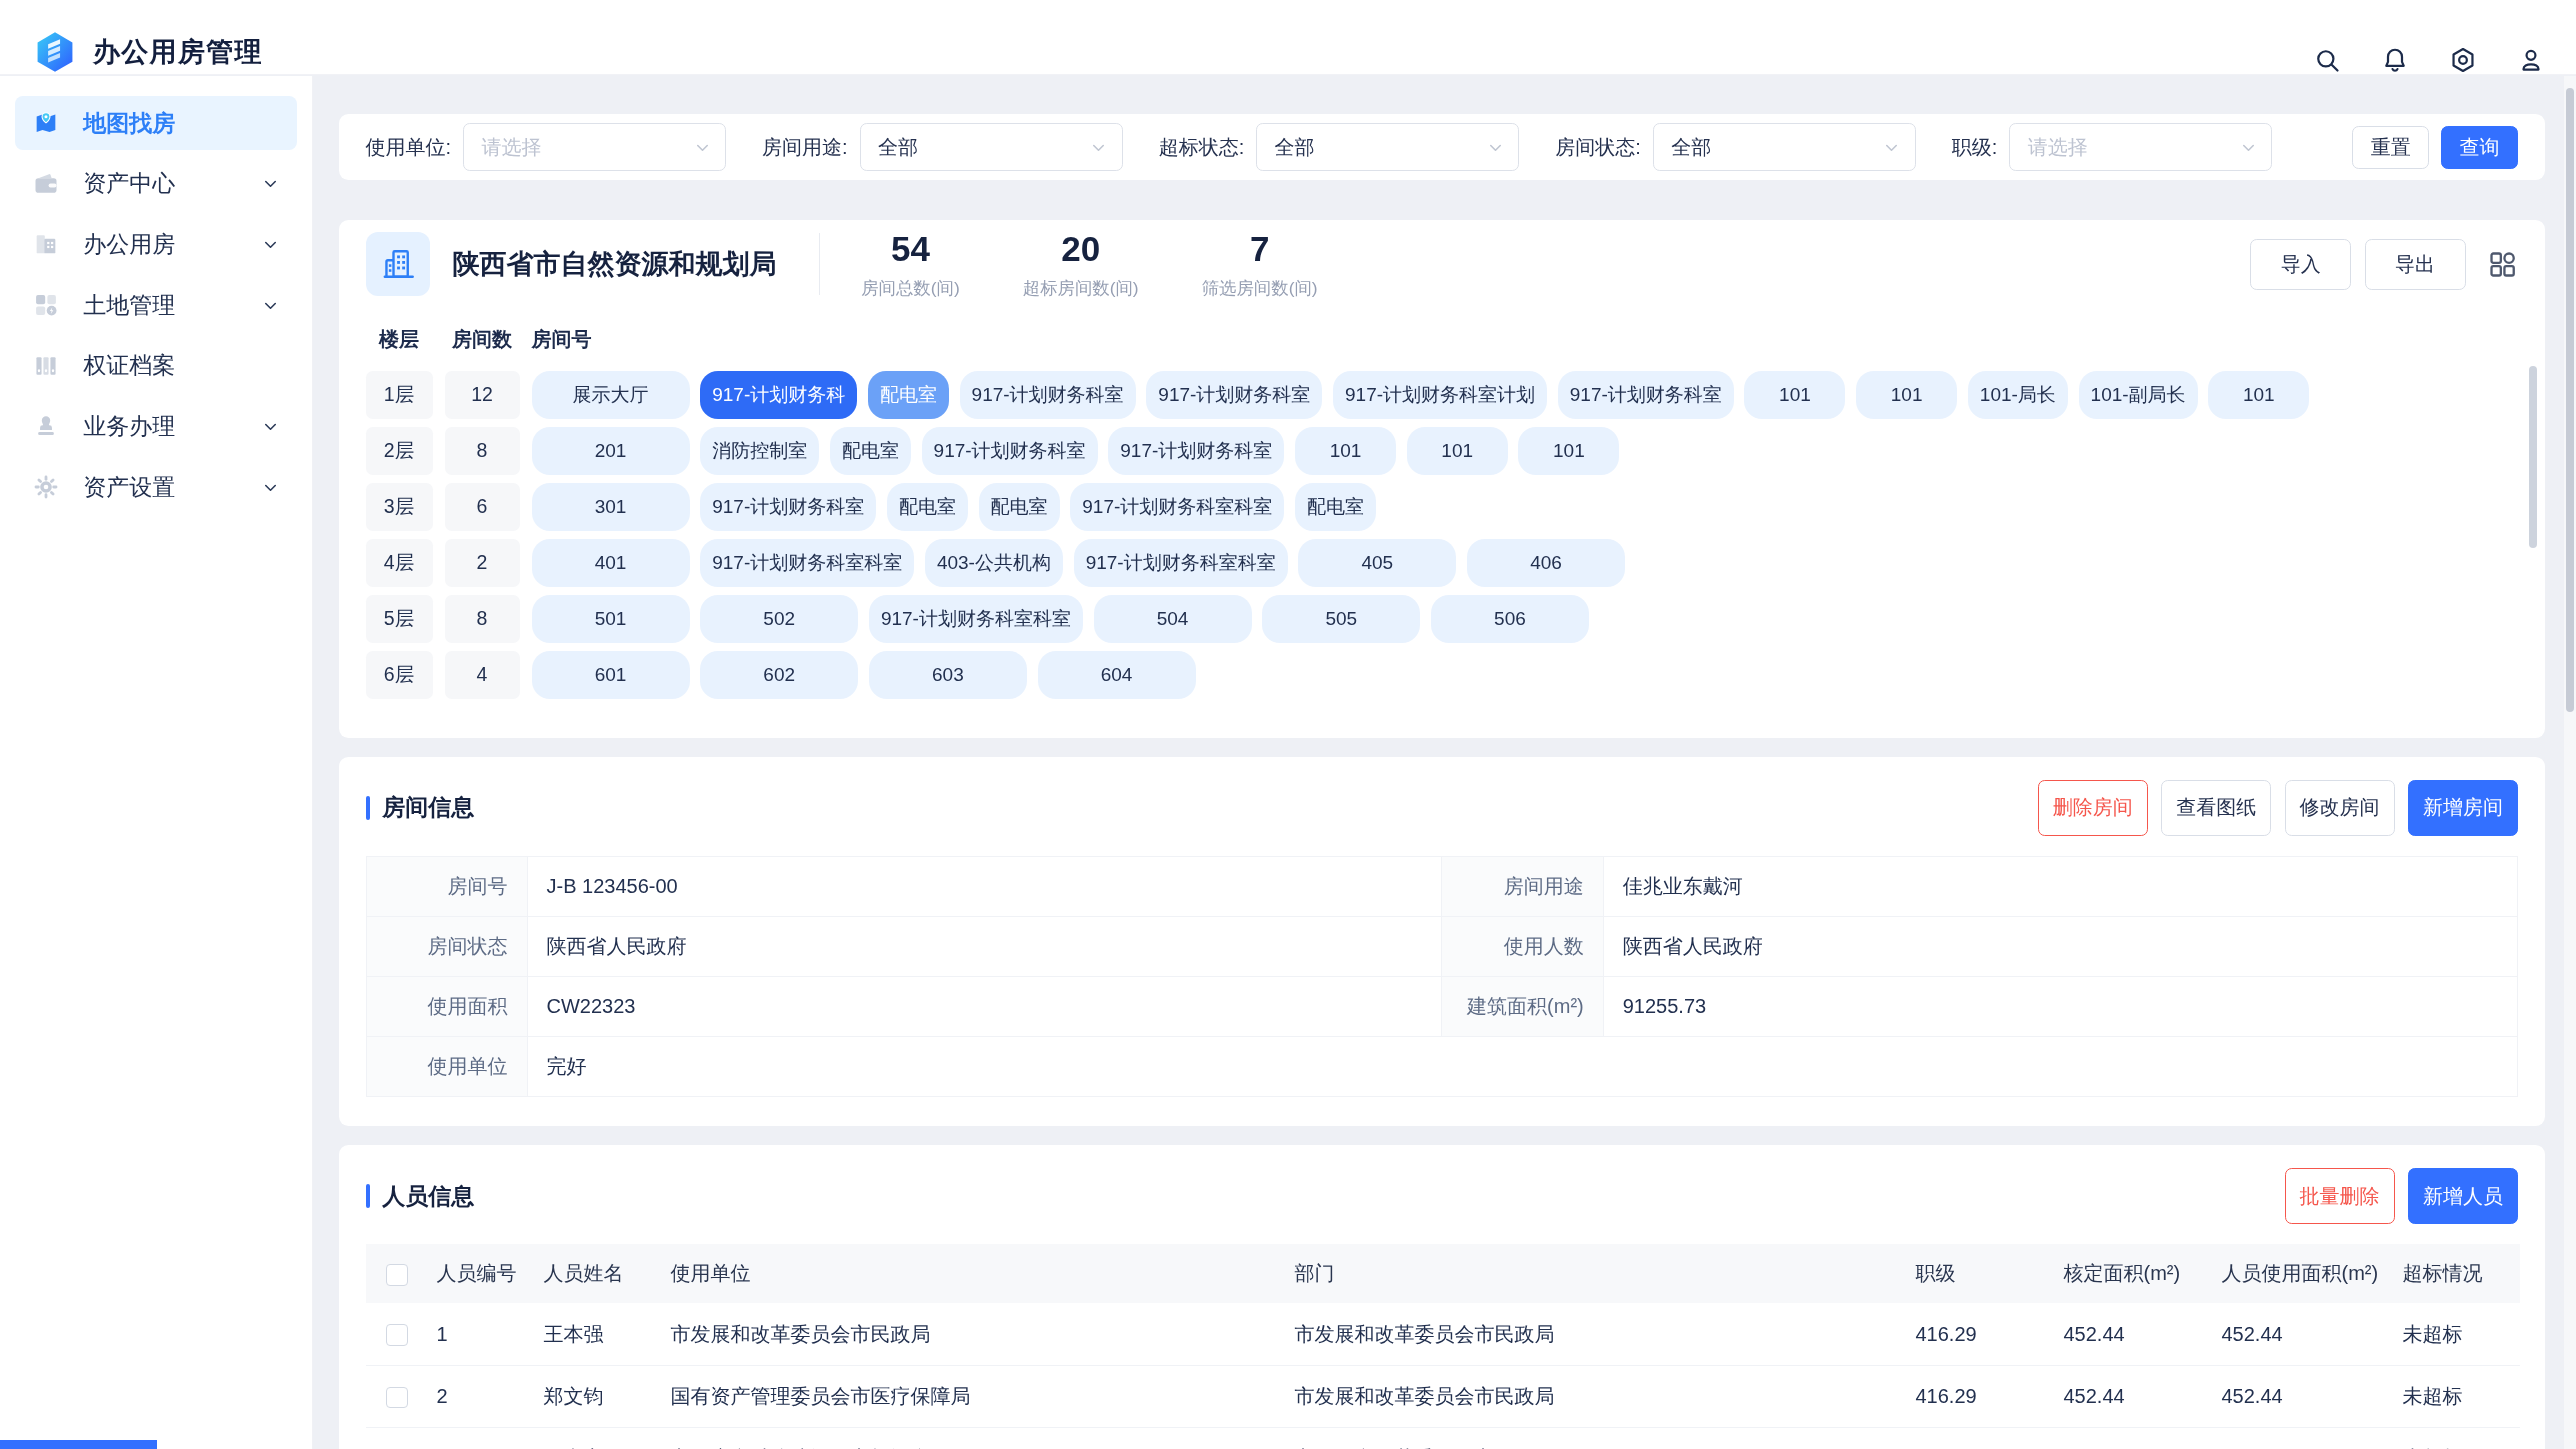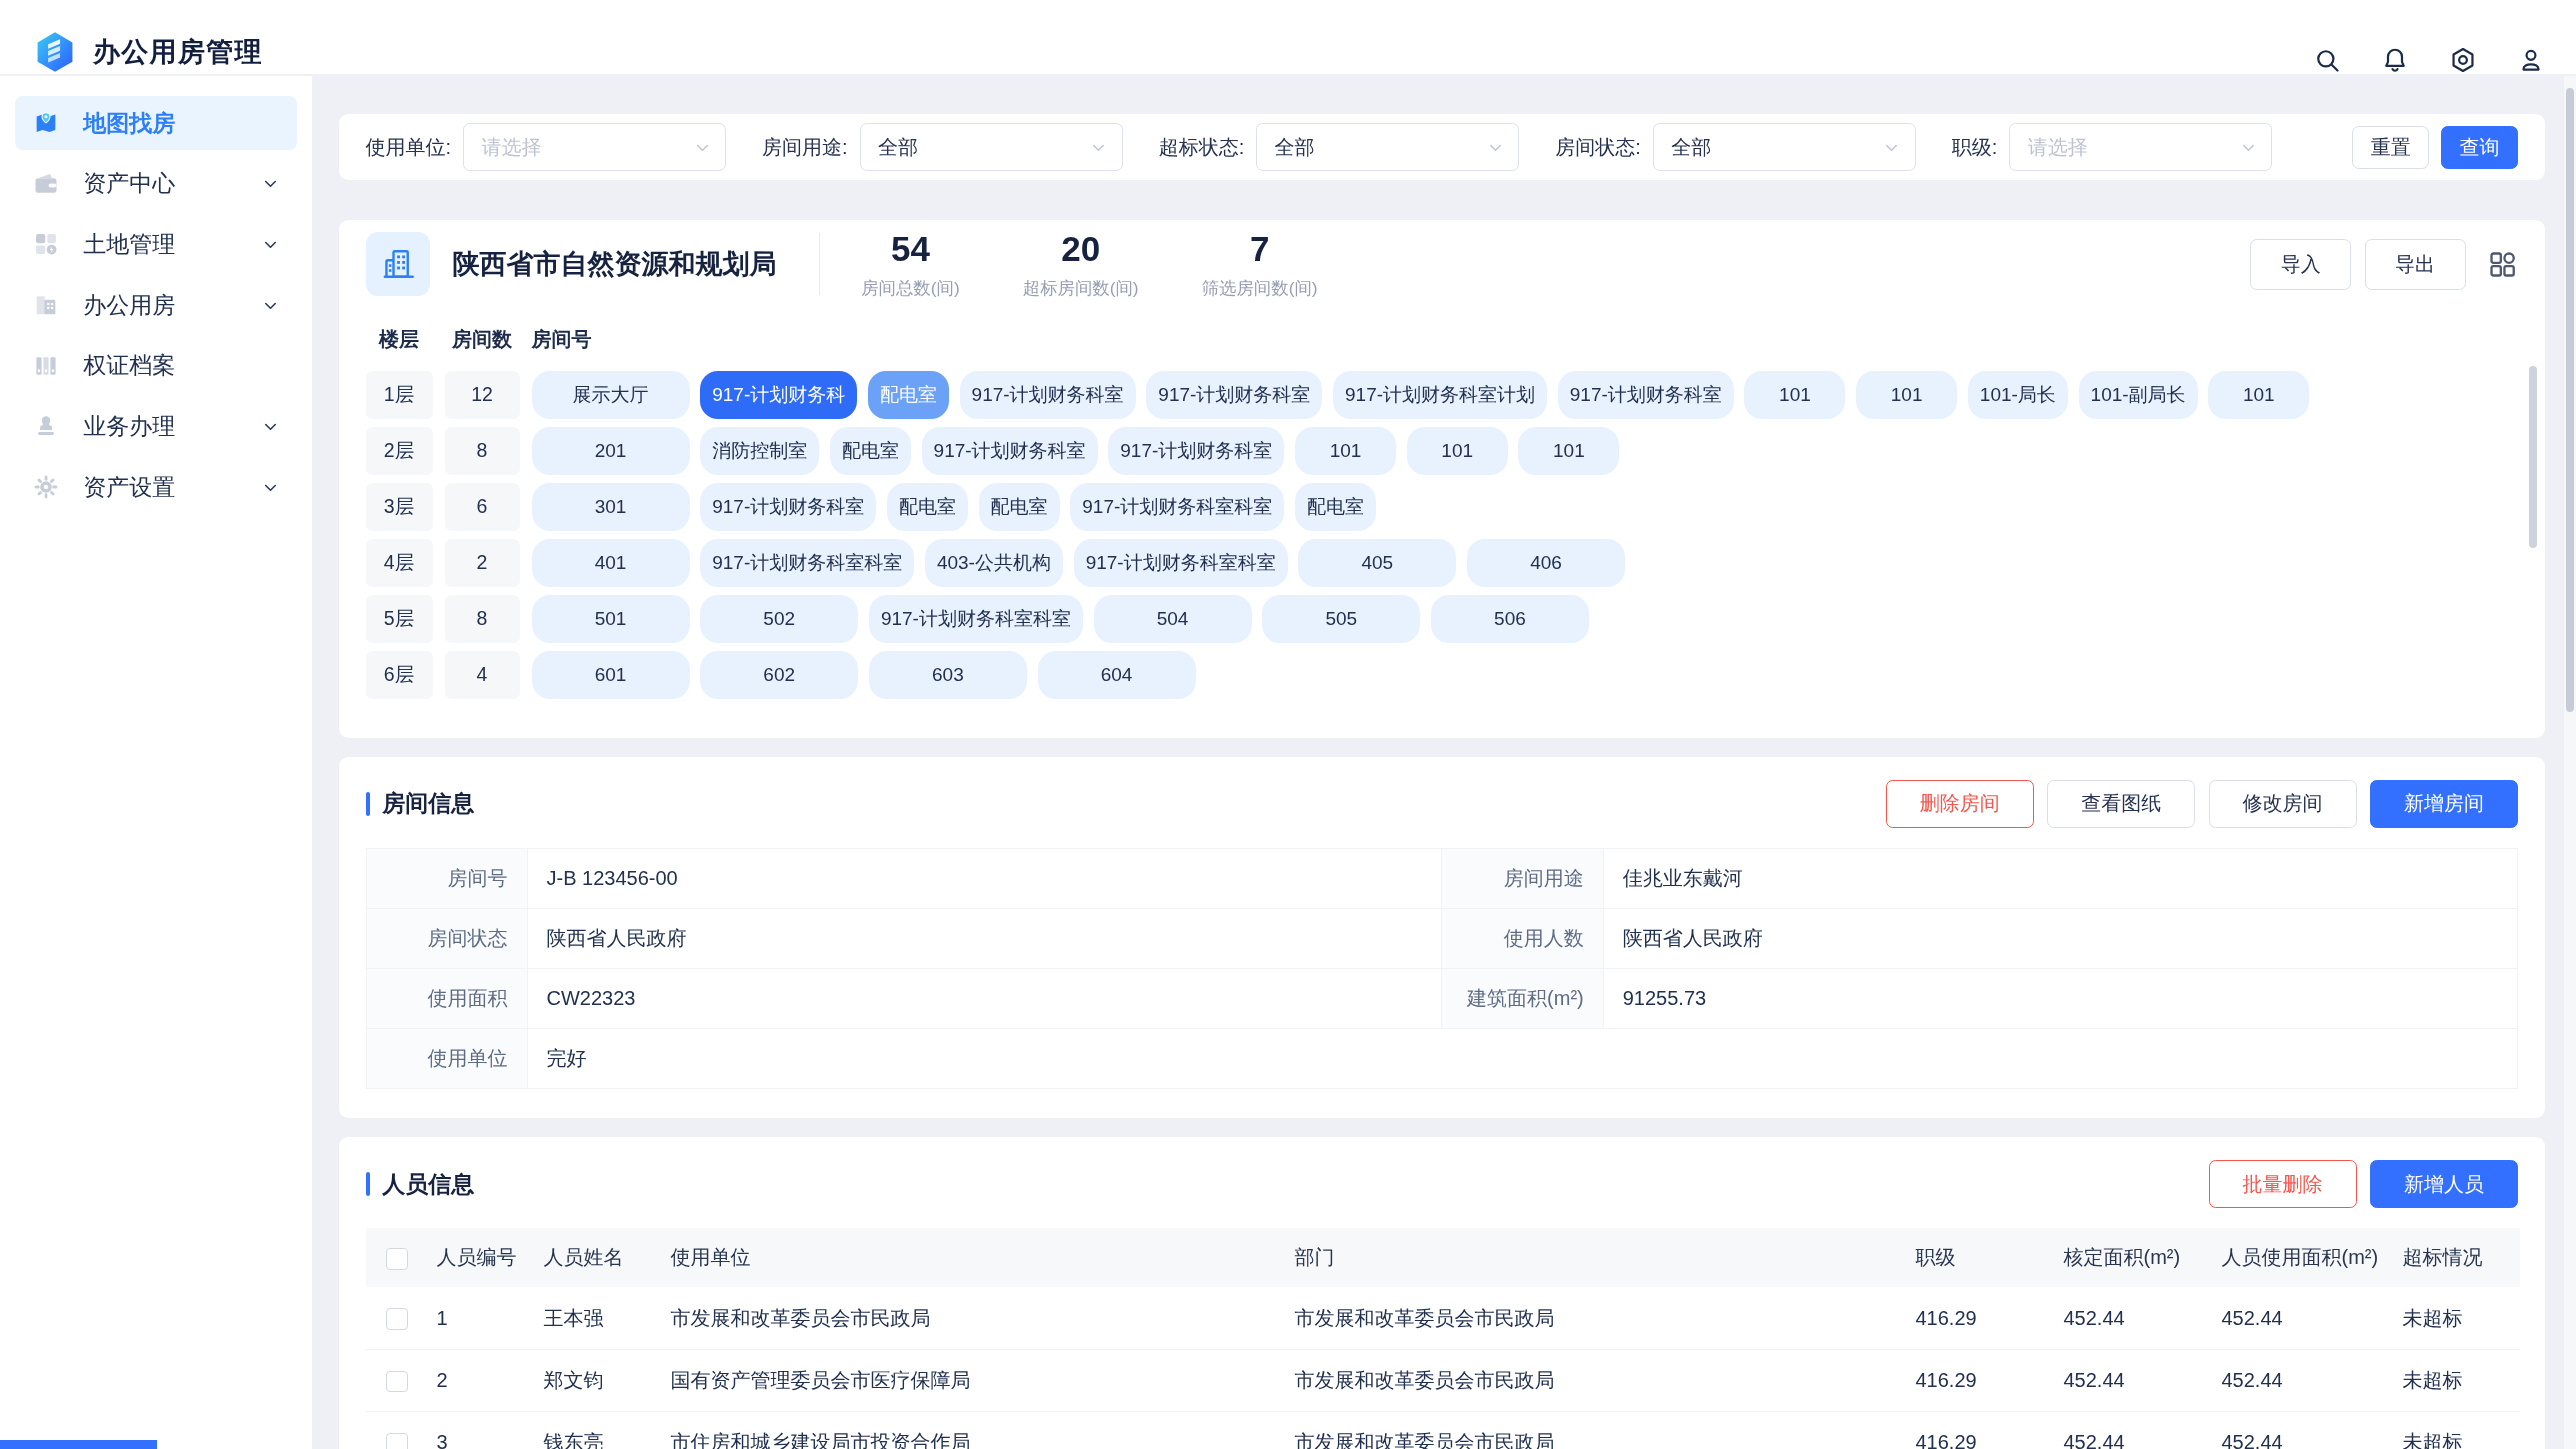--- a/index.html
+++ b/index.html
@@ -50,21 +50,21 @@
   .f-select .chev { position:absolute; right:13.4px; color:#c0c6d2; }
   .f-select .chev svg { width:19px; height:19px; }
   .f-actions { margin-left:auto; display:flex; gap:12px; }
 
   .btn { display:inline-flex; align-items:center; justify-content:center; border-radius:6.7px;
     font-size:20px; height:43px; padding:0 17.4px; border:0.7px solid #d9dee7; background:#fff;
     color:#25314f; cursor:pointer; white-space:nowrap; }
   .btn-primary { background:#3370ff; border-color:#3370ff; color:#fff; }
   .btn-danger  { border-color:#f5564c; color:#f5564c; }
   .btn-lg { height:51px; padding:0 29.5px; }
-  .btn-mid { height:48px; padding:0 33px; }
+  .btn-mid { height:56px; padding:0 14px; }
 
   
   .card-building { margin-top:40px; position:relative; }
   .b-header { display:flex; align-items:center; padding:9px 27px 4px; }
   .b-icon { width:64px; height:64px; border-radius:12px; background:#e5f1ff; display:flex;
     align-items:center; justify-content:center; }
   .b-icon svg { width:36px; height:36px; }
   .b-title { font-size:27px; font-weight:700; color:#16223f; margin-left:23px; white-space:nowrap; }
   .b-divider { width:0.7px; height:62px; background:#e8ebf1; margin:0 42px; }
   .b-stats { display:flex; gap:63px; }
@@ -197,46 +197,46 @@
         <span class="si-label">资产中心</span>
         <span class="si-chev">
           <svg viewBox="0 0 24 24" fill="none" stroke="currentColor" stroke-width="2" stroke-linecap="round" stroke-linejoin="round">
             <polyline points="6 9.5 12 15.5 18 9.5"></polyline>
           </svg>
         </span>
       </div>
       <div class="side-item">
         <span class="si-icon">
           <svg viewBox="0 0 24 24" fill="currentColor">
-            <rect x="3.5" y="3.5" width="7.8" height="7.8" rx="1.6"></rect>
-            <rect x="13.2" y="3.5" width="7.3" height="7.8" rx="1.6" opacity="0.55"></rect>
-            <rect x="3.5" y="13.2" width="7.8" height="7.3" rx="1.6" opacity="0.55"></rect>
-            <circle cx="16.8" cy="16.8" r="4.2"></circle>
-            <path d="M17.4 14.2l-2.1 3h1.5l-.7 2.5 2.2-3.1h-1.5z" fill="#fff"></path>
-          </svg>
-        </span>
-        <span class="si-label">土地管理</span>
-        <span class="si-chev">
-          <svg viewBox="0 0 24 24" fill="none" stroke="currentColor" stroke-width="2" stroke-linecap="round" stroke-linejoin="round">
-            <polyline points="6 9.5 12 15.5 18 9.5"></polyline>
-          </svg>
-        </span>
-      </div>
-      <div class="side-item">
-        <span class="si-icon">
-          <svg viewBox="0 0 24 24" fill="currentColor">
             <rect x="4" y="4.5" width="7" height="15.5" rx="1" opacity="0.55"></rect>
             <rect x="10.6" y="7.5" width="9.4" height="12.5" rx="1"></rect>
             <rect x="13" y="10.2" width="1.9" height="1.9" fill="#fff"></rect>
             <rect x="16.3" y="10.2" width="1.9" height="1.9" fill="#fff"></rect>
             <rect x="13" y="13.6" width="1.9" height="1.9" fill="#fff"></rect>
             <rect x="16.3" y="13.6" width="1.9" height="1.9" fill="#fff"></rect>
           </svg>
         </span>
         <span class="si-label">办公用房</span>
+        <span class="si-chev">
+          <svg viewBox="0 0 24 24" fill="none" stroke="currentColor" stroke-width="2" stroke-linecap="round" stroke-linejoin="round">
+            <polyline points="6 9.5 12 15.5 18 9.5"></polyline>
+          </svg>
+        </span>
+      </div>
+      <div class="side-item">
+        <span class="si-icon">
+          <svg viewBox="0 0 24 24" fill="currentColor">
+            <rect x="3.5" y="3.5" width="7.8" height="7.8" rx="1.6"></rect>
+            <rect x="13.2" y="3.5" width="7.3" height="7.8" rx="1.6" opacity="0.55"></rect>
+            <rect x="3.5" y="13.2" width="7.8" height="7.3" rx="1.6" opacity="0.55"></rect>
+            <circle cx="16.8" cy="16.8" r="4.2"></circle>
+            <path d="M17.4 14.2l-2.1 3h1.5l-.7 2.5 2.2-3.1h-1.5z" fill="#fff"></path>
+          </svg>
+        </span>
+        <span class="si-label">土地管理</span>
         <span class="si-chev">
           <svg viewBox="0 0 24 24" fill="none" stroke="currentColor" stroke-width="2" stroke-linecap="round" stroke-linejoin="round">
             <polyline points="6 9.5 12 15.5 18 9.5"></polyline>
           </svg>
         </span>
       </div>
       <div class="side-item">
         <span class="si-icon">
           <svg viewBox="0 0 24 24" fill="currentColor">
             <rect x="3.8" y="4.5" width="4.4" height="15" rx="0.9"></rect>

